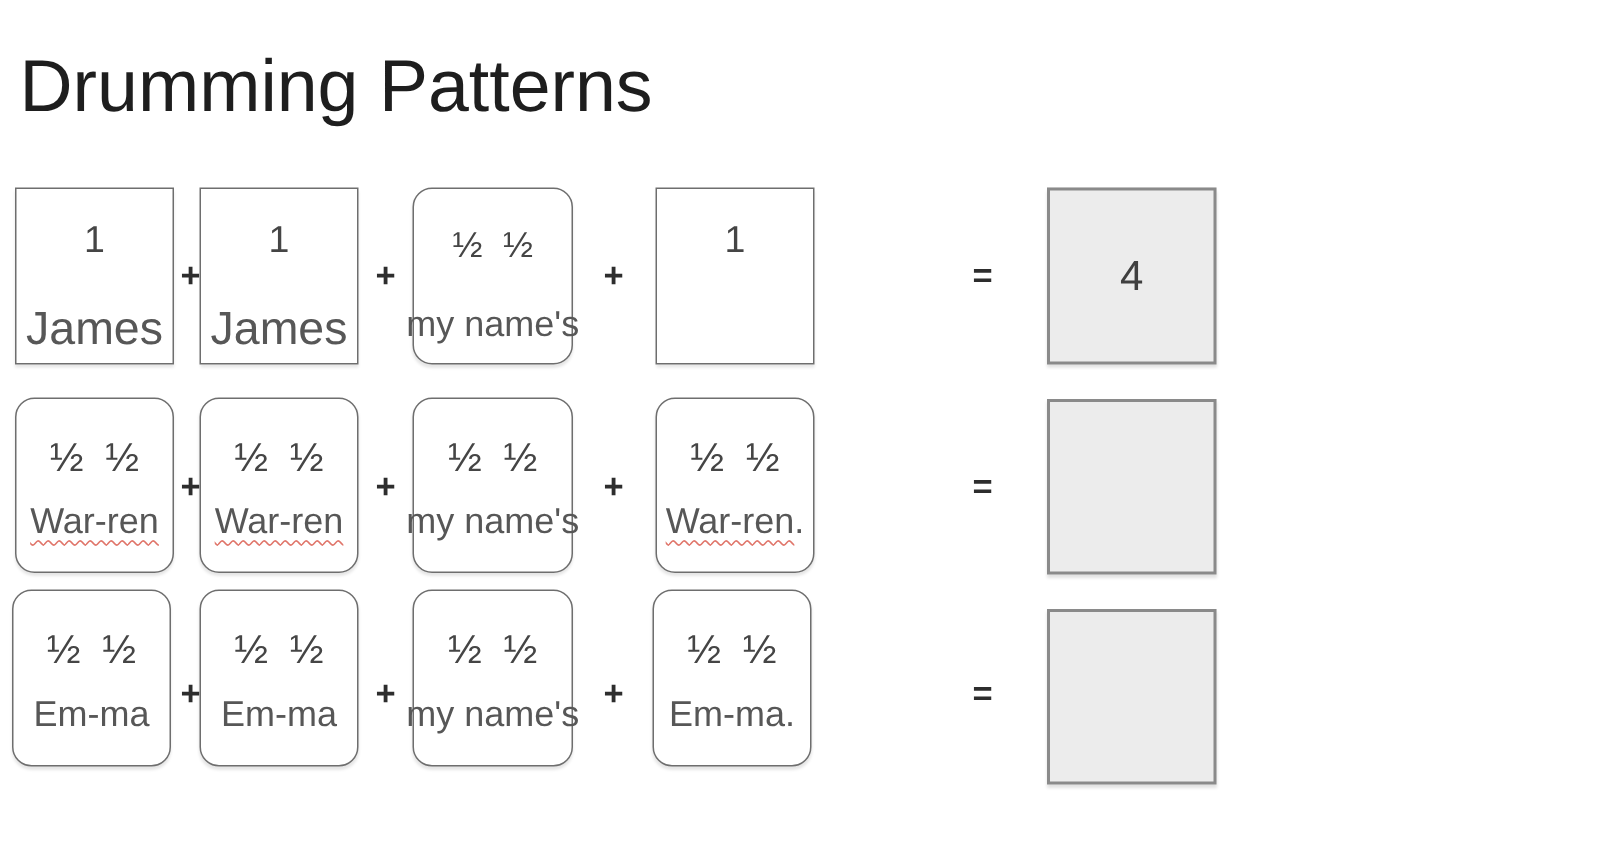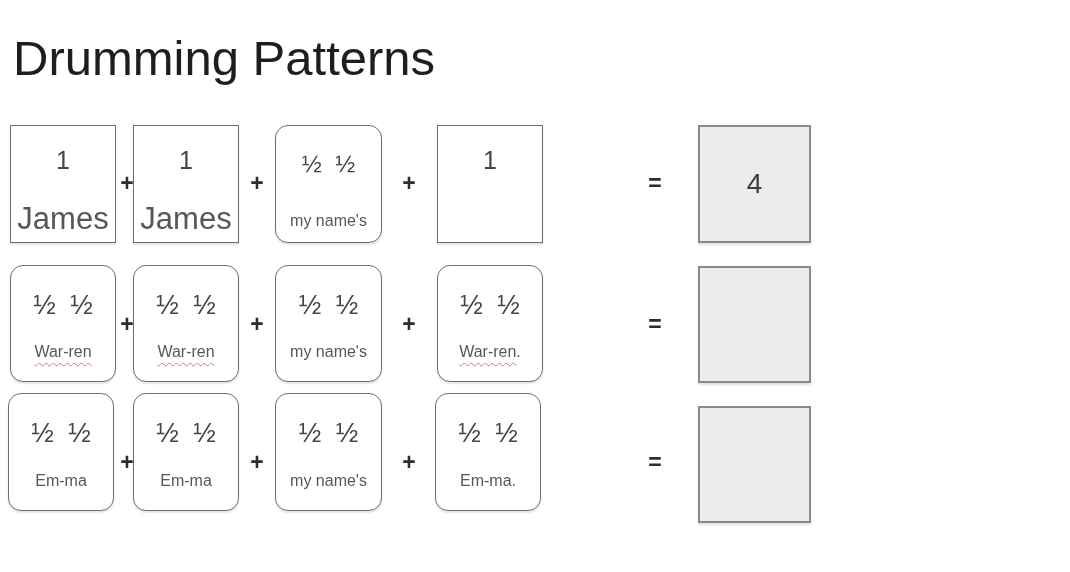--- a/index.html
+++ b/index.html
@@ -34,21 +34,21 @@
   .card.small{padding:26px 2px 20px;border-radius:13px;}
   .row-1 .card.small{padding-bottom:12px;}
 
   .beats{color:#454545;line-height:1;}
   .large .beats{font-size:25px;}
   .small .beats{font-size:27px;word-spacing:7px;}
   .row-1 .small .beats{font-size:24px;}
 
   .lyric{color:#575757;white-space:nowrap;line-height:1.1;}
   .large .lyric{font-size:31px;text-align:right;}
-  .small .lyric{font-size:16px;}
+  .small .lyric{font-size:24px;}
 
   .wavy{
     text-decoration-line:underline;
     text-decoration-style:wavy;
     text-decoration-color:#e0756a;
     text-decoration-thickness:1px;
     text-underline-offset:5px;
   }
 
   .op{

